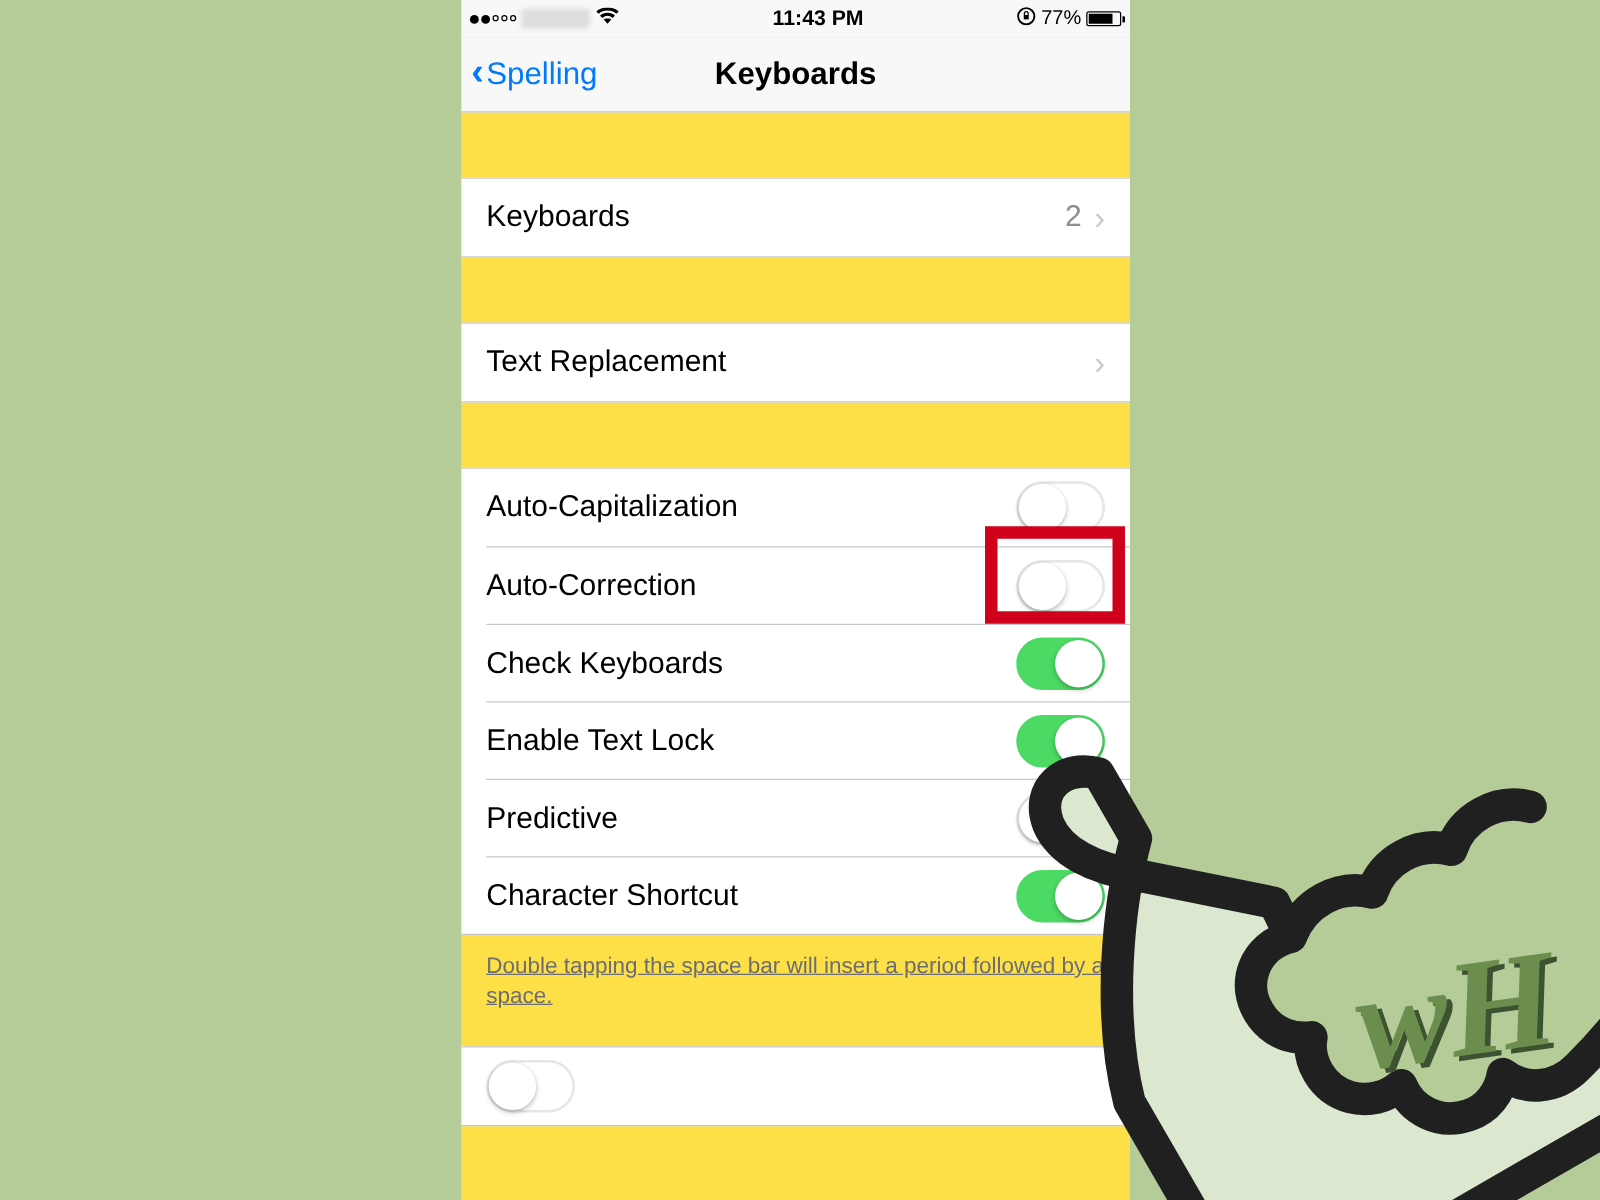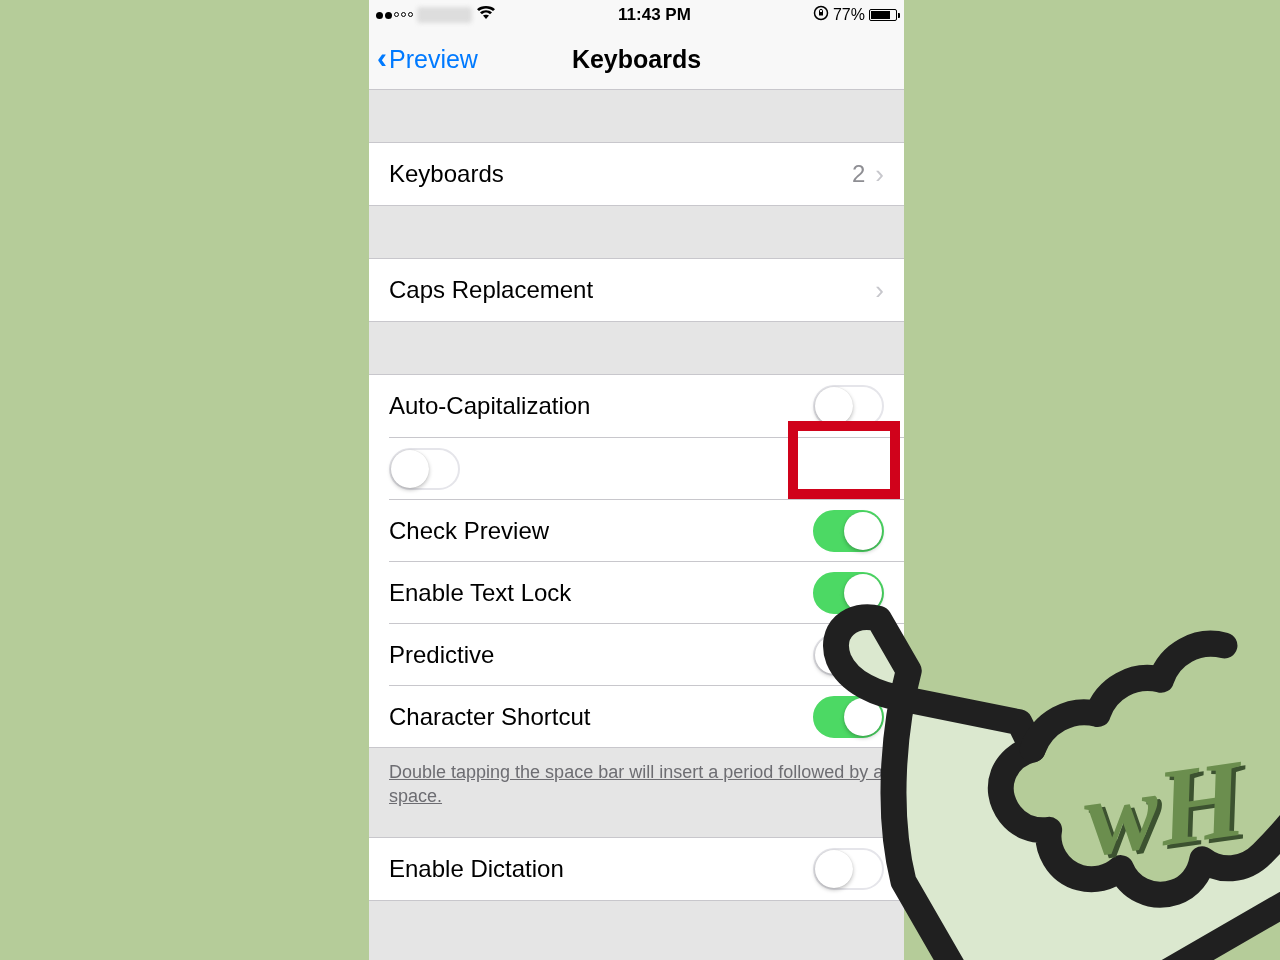--- a/index.html
+++ b/index.html
@@ -10,21 +10,21 @@
     font-family: -apple-system, "Helvetica Neue", Helvetica, Arial, sans-serif;
     overflow: hidden;
     position: relative;
   }
   .phone {
     position: absolute;
     left: 369px;
     top: 0;
     width: 535px;
     height: 960px;
-    background: #e5e5e5;
+    background: #fde047;
     overflow: hidden;
   }
   
   .status-bar {
     height: 30px;
     background: #f8f8f8;
     display: flex;
     align-items: center;
     justify-content: space-between;
     padding: 0 7px;
@@ -147,60 +147,61 @@
       <span>77%</span>
       <span class="battery">
         <span class="battery-fill" style="width:19px"></span>
       </span>
     </div>
   </div>
 
   <div class="nav-bar">
     <div class="back">
       <span class="back-chevron">‹</span>
-      <span>Preview</span>
+      <span>Spelling</span>
     </div>
     <div class="nav-title">Keyboards</div>
   </div>
 
   <div class="spacer"></div>
 
   <div class="group">
     <div class="row">
       <span class="label">Keyboards</span>
       <span class="detail">2</span>
       <span class="chev">›</span>
     </div>
   </div>
 
   <div class="spacer-sm"></div>
 
   <div class="group">
     <div class="row">
-      <span class="label">Caps Replacement</span>
+      <span class="label">Text Replacement</span>
       <span class="chev">›</span>
     </div>
   </div>
 
   <div class="spacer-sm"></div>
 
   <div class="group">
     <div class="row">
       <span class="label">Auto-Capitalization</span>
       <span class="toggle">
           <span class="knob"></span>
         </span>
     </div>
     <div class="row">
-      <span class="toggle">
-          <span class="knob"></span>
-        </span>
-    </div>
-    <div class="row">
-      <span class="label">Check Preview</span>
+      <span class="label">Auto-Correction</span>
+      <span class="toggle">
+          <span class="knob"></span>
+        </span>
+    </div>
+    <div class="row">
+      <span class="label">Check Keyboards</span>
       <span class="toggle on">
           <span class="knob"></span>
         </span>
     </div>
     <div class="row">
       <span class="label">Enable Text Lock</span>
       <span class="toggle on">
           <span class="knob"></span>
         </span>
     </div>
@@ -217,21 +218,20 @@
         </span>
     </div>
   </div>
 
   <div class="footer-text">Double tapping the space bar will insert a period followed by a space.</div>
 
   <div style="height:28px"></div>
 
   <div class="group">
     <div class="row">
-      <span class="label">Enable Dictation</span>
       <span class="toggle">
           <span class="knob"></span>
         </span>
     </div>
   </div>
 
 </div>
 
 <div class="highlight" style="left:788px; top:421px; width:112px; height:78px;"></div>
 

